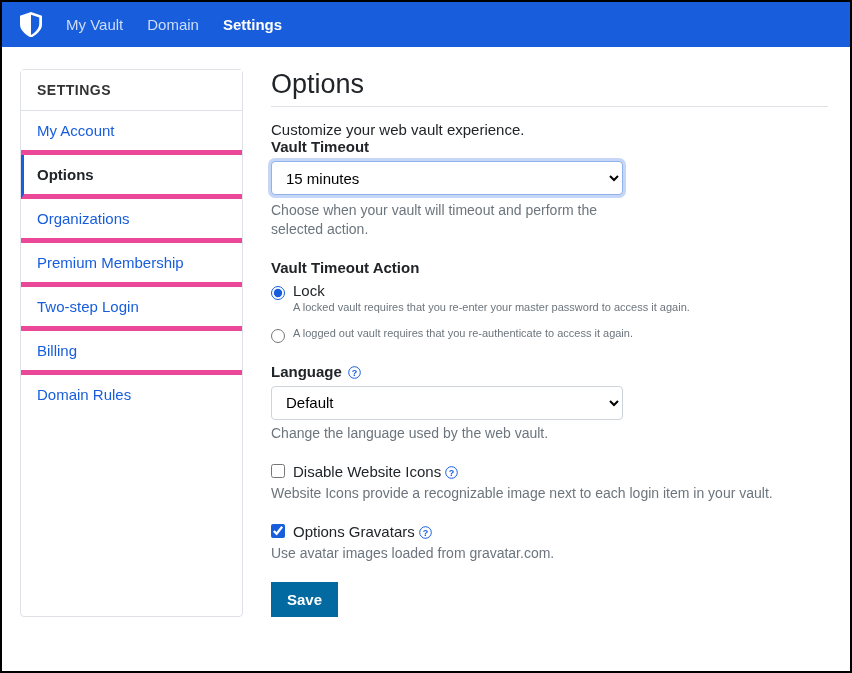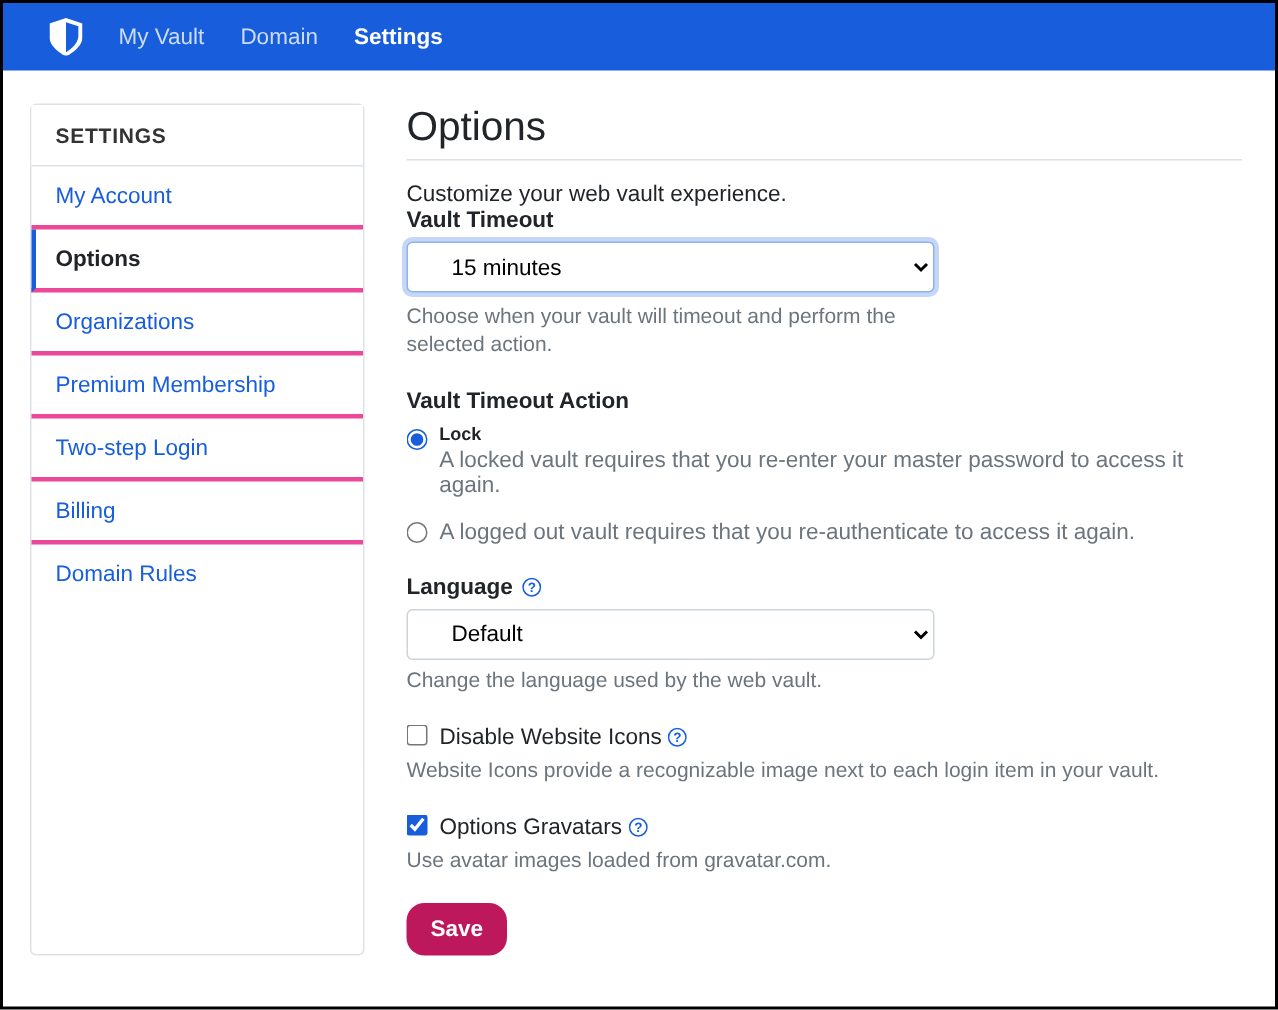--- a/index.html
+++ b/index.html
@@ -1,44 +1,44 @@
 <!DOCTYPE html>
 <html><head>
 <meta charset="utf-8">
 <style>
 * { box-sizing: border-box; margin: 0; padding: 0; }
 body { font-family: -apple-system, BlinkMacSystemFont, "Segoe UI", Helvetica, Arial, sans-serif; font-size: 15px; color: #212529; background: #fff; width: 852px; height: 673px; border: 2px solid #000; overflow: hidden; }
-.navbar { background: #175ddc; height: 45px; display: flex; align-items: center; padding: 0 31px; gap: 24px; }
+.navbar { background: #175ddc; height: 45px; display: flex; align-items: center; padding: 0 18px; gap: 24px; }
 .navbar .logo { width: 22px; height: 26px; }
 .navbar a { color: #cdddf8; text-decoration: none; font-size: 15px; }
 .navbar a.active { color: #fff; font-weight: 600; }
 .container { display: flex; padding: 22px 18px; gap: 28px; }
 .sidebar { width: 223px; border: 1px solid #dee2e6; border-radius: 4px; background: #fff; }
 .sidebar-header { padding: 12px 16px; font-weight: 700; font-size: 14px; letter-spacing: 0.5px; color: #333; background: #fff; border-bottom: 1px solid #dee2e6; }
-.sidebar-item { display: block; padding: 11px 16px; color: #175ddc; text-decoration: none; border-bottom: 3px solid #ec4899; font-size: 15px; cursor: pointer; }
+.sidebar-item { display: block; padding: 11px 16px; color: #175ddc; text-decoration: none; border-bottom: 5px solid #ec4899; font-size: 15px; cursor: pointer; }
 .sidebar-item:last-child { border-bottom: none; }
 .sidebar-item.active { color: #212529; font-weight: 700; border-left: 3px solid #175ddc; padding-left: 13px; }
 .main { flex: 1; padding-right: 4px; }
 h1 { font-size: 27px; font-weight: 400; color: #212529; margin-bottom: 6px; }
 .hr { border-bottom: 1px solid #dee2e6; margin-bottom: 14px; }
 .desc { color: #212529; }
 .section-label { font-weight: 700; font-size: 15px; margin-bottom: 6px; display: flex; align-items: center; gap: 6px; }
-.select { width: 352px; height: 34px; border: 1px solid #ced4da; border-radius: 4px; padding: 4px 25px; font-size: 15px; background: #fff; font-family: inherit; }
+.select { width: 352px; height: 34px; border: 1px solid #ced4da; border-radius: 4px; padding: 4px 10px; font-size: 15px; background: #fff; font-family: inherit; }
 .select.focused { border: 1px solid #8fb1ec; box-shadow: 0 0 0 3px rgba(23,93,220,0.25); outline: none; }
 .help-text { color: #6c757d; font-size: 14px; margin-top: 6px; max-width: 340px; line-height: 1.35; }
 .help-text-wide { color: #6c757d; font-size: 14px; margin-top: 4px; line-height: 1.35; }
 .group { margin-bottom: 20px; }
 .radio-row { display: flex; align-items: flex-start; gap: 8px; margin-bottom: 12px; }
 .radio-row input[type=radio] { margin-top: 4px; width: 14px; height: 14px; accent-color: #175ddc; }
-.radio-label { font-weight: 700; font-size: 12px; }
-.radio-desc { color: #6c757d; font-size: 15px; margin-top: 2px; }
-.check-row { display: flex; gap: 8px; }
+.radio-label { font-weight: 400; font-size: 15px; }
+.radio-desc { color: #6c757d; font-size: 11px; margin-top: 2px; }
+.check-row { display: flex; align-items: center; gap: 8px; }
 .check-row input[type=checkbox] { width: 14px; height: 14px; accent-color: #175ddc; }
 .check-label { font-size: 15px; display: flex; align-items: center; gap: 4px; }
-.btn-save { background: #be185d; color: #fff; border: none; border-radius: 12px; padding: 9px 16px; font-size: 15px; font-weight: 600; cursor: pointer; }
+.btn-save { background: #0369a1; color: #fff; border: none; border-radius: 0; padding: 9px 16px; font-size: 15px; font-weight: 600; cursor: pointer; }
 .help-icon { width: 13px; height: 13px; display: inline-block; }
 .help-icon circle { stroke: #175ddc; fill: none; stroke-width: 1; }
 .help-icon text { fill: #175ddc; font-size: 9px; font-weight: bold; }
 </style>
 </head>
 <body>
 
 <div class="navbar">
   <span class="logo">
     <svg viewBox="0 0 24 28">

